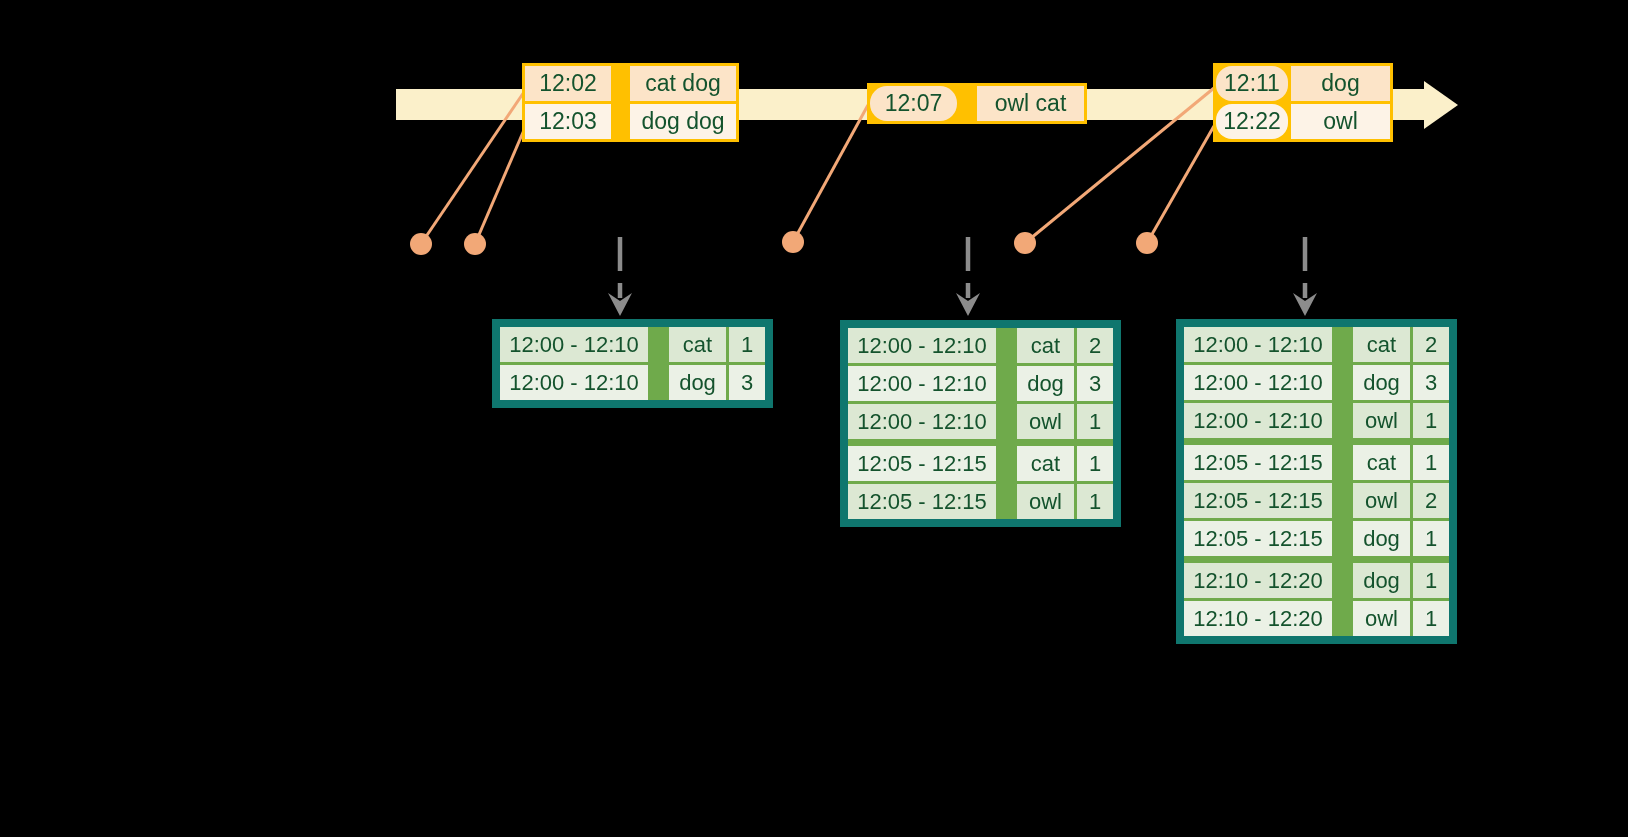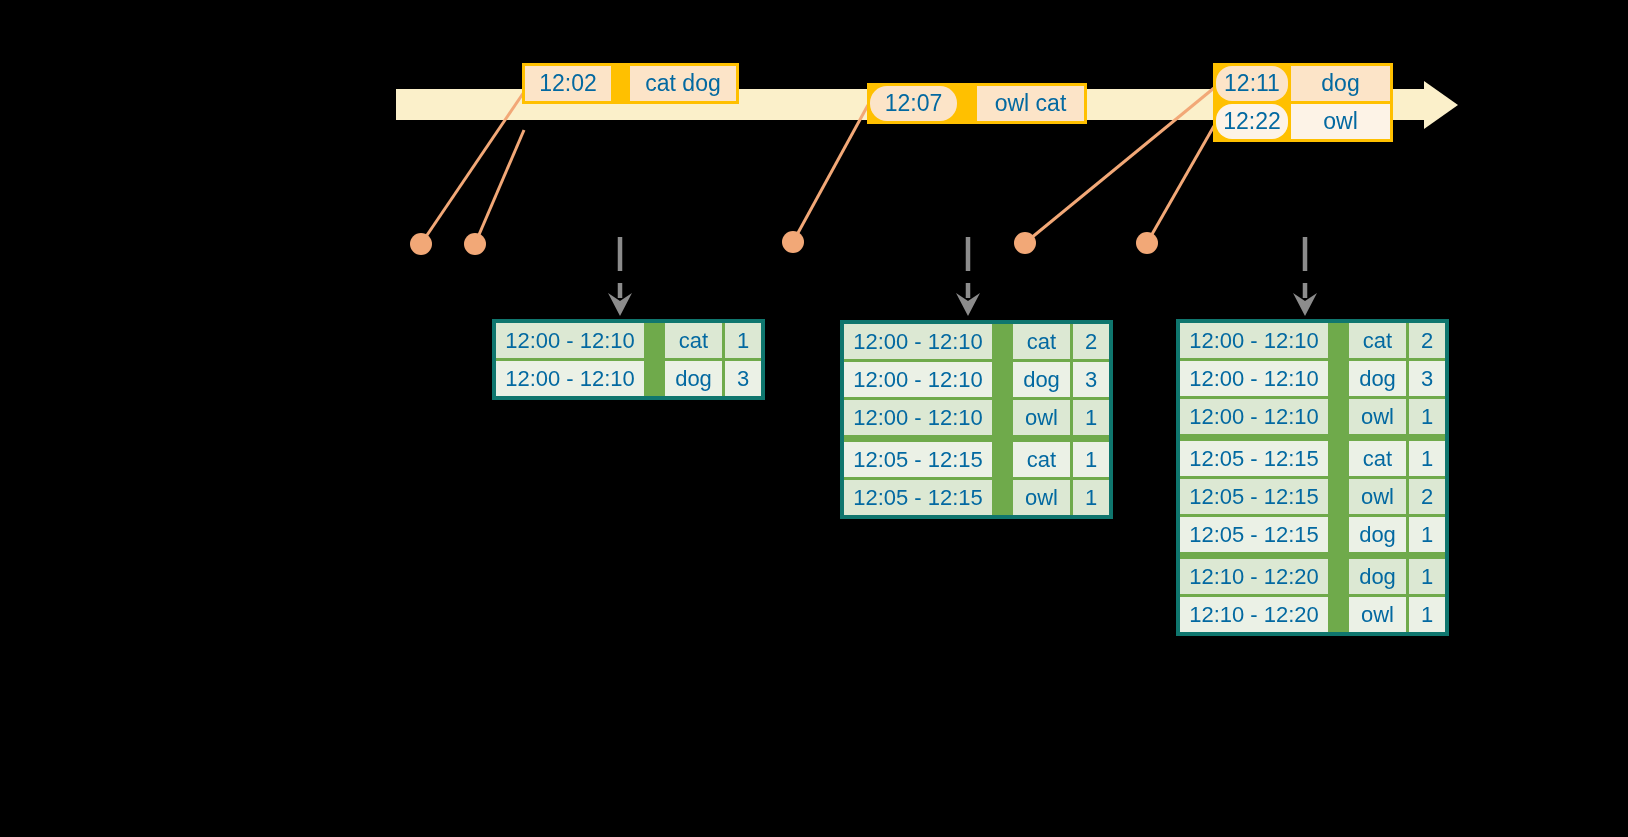--- a/index.html
+++ b/index.html
@@ -1,17 +1,17 @@
 <!DOCTYPE html>
 <html><head>
 <meta charset="utf-8">
 <style>
   html,body{margin:0;padding:0;background:#000;}
   .canvas{position:relative;width:1628px;height:837px;background:#000;overflow:hidden;
-          font-family:"Liberation Sans","DejaVu Sans",sans-serif;color:#0369a1;}
+          font-family:"Liberation Sans","DejaVu Sans",sans-serif;color:#14532d;}
 
   
   .timeline-band{position:absolute;left:396px;top:89px;width:1029px;height:31px;background:#fbf0ca;z-index:0;}
   .timeline-head{position:absolute;left:1424px;top:81px;width:0;height:0;z-index:0;
                  border-top:24px solid transparent;border-bottom:24px solid transparent;border-left:34px solid #fbf0ca;}
 
   
   .overlay{position:absolute;left:0;top:0;z-index:1;}
 
   
@@ -22,21 +22,21 @@
   .fillA{background:#fce4c8;}
   .fillB{background:#fdf3e7;}
   #etable1 .etime{width:86px;} #etable1 .ewords{width:106px;margin-left:19px;}
   #etable2 .etime{width:87px;border-radius:17px;} #etable2 .ewords{width:107px;margin-left:20px;}
   #etable3 .etime{width:72px;border-radius:16px;} #etable3 .ewords{width:99px;margin-left:3px;}
   #etable1{left:522px;top:63px;}
   #etable2{left:867px;top:83px;}
   #etable3{left:1213px;top:63px;}
 
   
-  .gtable{position:absolute;border:4px solid #0f766e;background:#6faa4b;z-index:2;}
+  .gtable{position:absolute;border:8px solid #0f766e;background:#6faa4b;z-index:2;}
   .grow{display:flex;height:35px;}
   .grow + .grow{margin-top:3px;}
   .grow.group-sep{margin-top:7px;}
   .gcell{display:flex;align-items:center;justify-content:center;font-size:22px;}
   .gwin{width:148px;}
   .gword{width:57px;margin-left:21px;}
   .gcount{width:36px;margin-left:3px;}
   .rfillA{background:#dce8d3;}
   .rfillB{background:#ebf1e6;}
   #gtable1{left:492px;top:319px;}
@@ -75,20 +75,24 @@
       <polygon points="608,293 620,316 632,293 620,301"></polygon>
       <polygon points="956,293 968,316 980,293 968,301"></polygon>
       <polygon points="1293,293 1305,316 1317,293 1305,301"></polygon>
     </g>
   </svg>
 
   <div class="etable" id="etable1">
     <div class="erow">
       <div class="ecell etime fillA">12:02</div>
       <div class="ecell ewords fillA">cat dog</div>
+    </div>
+    <div class="erow">
+      <div class="ecell etime fillB">12:03</div>
+      <div class="ecell ewords fillB">dog dog</div>
     </div>
   </div>
 
   <div class="etable" id="etable2">
     <div class="erow">
       <div class="ecell etime fillA">12:07</div>
       <div class="ecell ewords fillA">owl cat</div>
     </div>
   </div>
 

